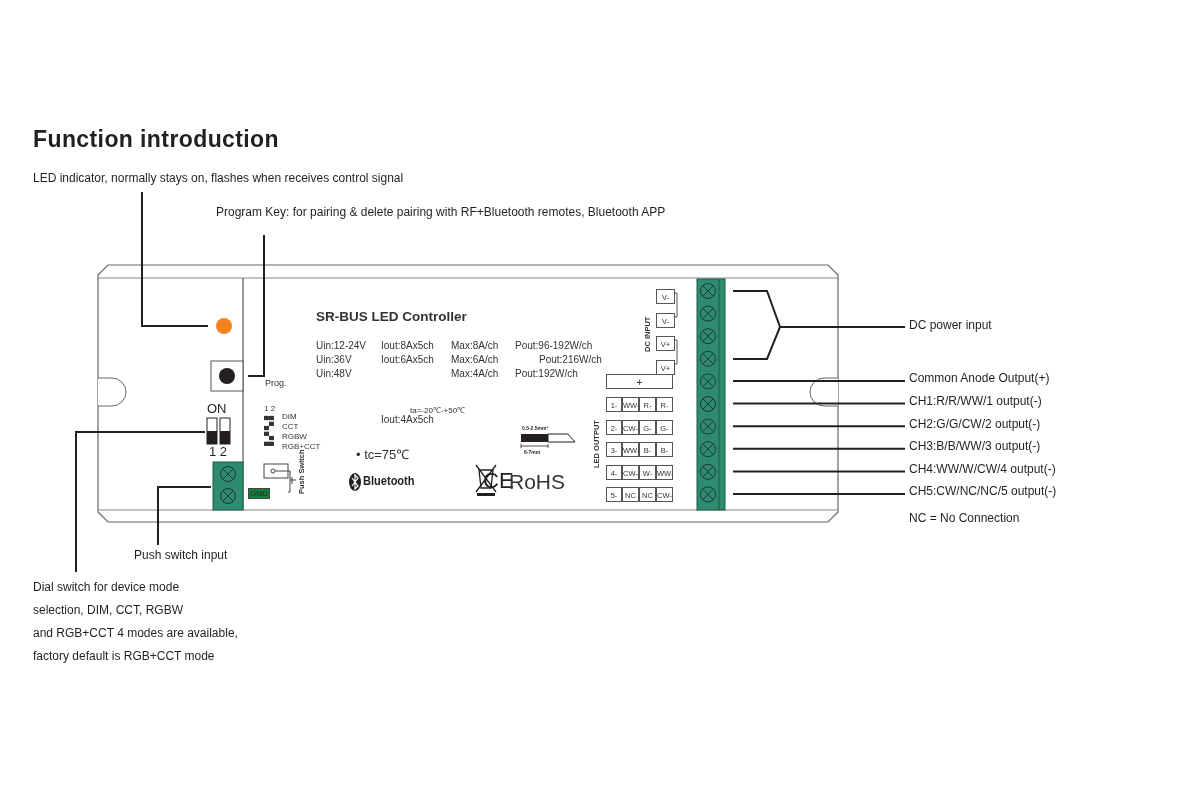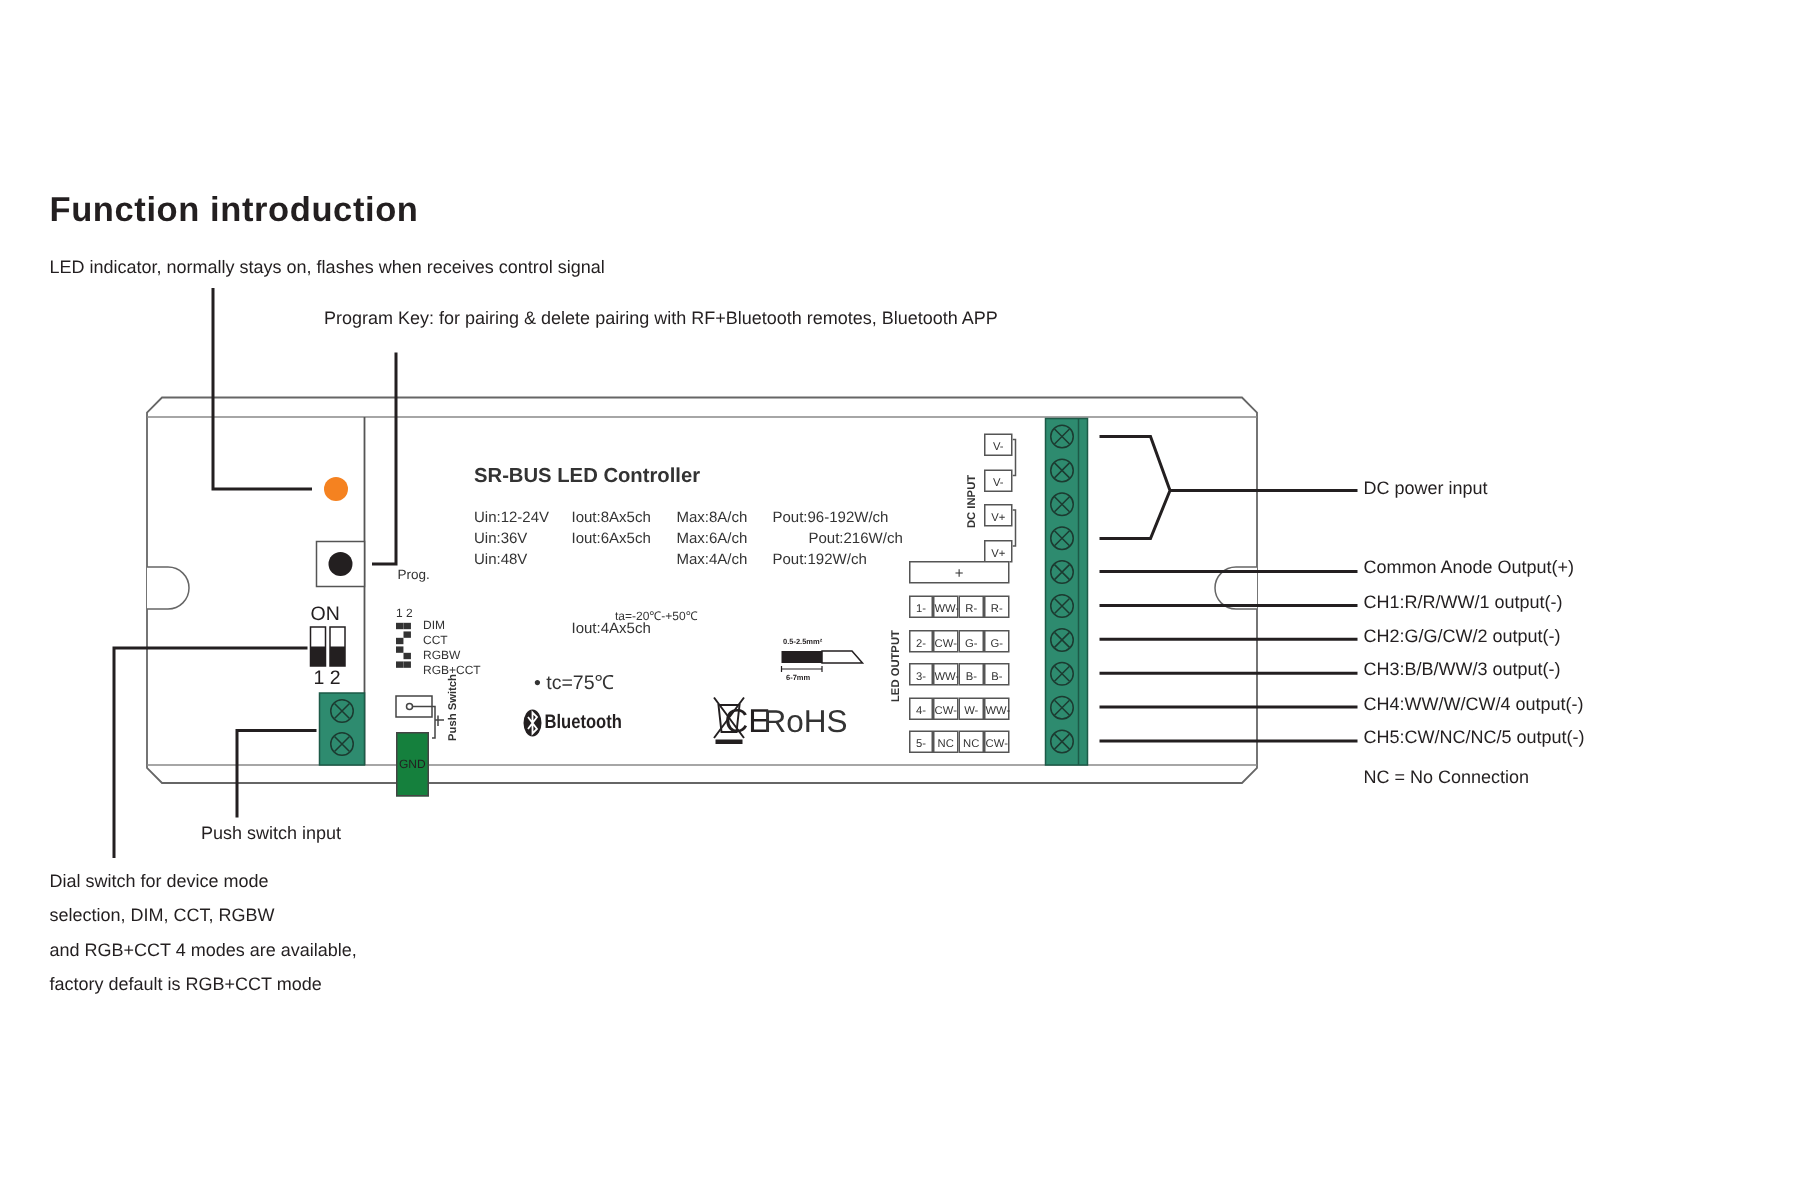--- a/index.html
+++ b/index.html
@@ -174,21 +174,21 @@
 <div id="modes">
     <div class="abs small" style="left: 264px; top: 412px; font-size: 7px;">▄▄</div>
     <div class="abs small" style="left: 282px; top: 412px; font-size: 8px;">DIM</div>
     <div class="abs small" style="left: 264px; top: 422px; font-size: 7px;">▄▀</div>
     <div class="abs small" style="left: 282px; top: 422px; font-size: 8px;">CCT</div>
     <div class="abs small" style="left: 264px; top: 432px; font-size: 7px;">▀▄</div>
     <div class="abs small" style="left: 282px; top: 432px; font-size: 8px;">RGBW</div>
     <div class="abs small" style="left: 264px; top: 442px; font-size: 7px;">▀▀</div>
     <div class="abs small" style="left: 282px; top: 442px; font-size: 8px;">RGB+CCT</div>
   </div>
-<div class="abs" style="left:264px;top:488px;font-size:8px;border:1px solid #444;padding:16px 1px;background:#15803d;">GND</div>
+<div class="abs" style="left:248px;top:488px;font-size:8px;border:1px solid #444;padding:0 1px;background:#15803d;">GND</div>
 <div class="vlabel" style="left:297px;top:494px;font-size:7.5px;">Push Switch</div>
 <div class="abs" style="left:522px;top:425px;font-size:5px;font-weight:bold;">0.5-2.5mm²</div>
 <div class="abs" style="left:524px;top:449px;font-size:5px;font-weight:bold;">6-7mm</div>
 <div class="abs" style="left:363px;top:473px;font-size:13px;font-weight:bold;transform:scaleX(0.85);transform-origin:left;">Bluetooth</div>
 <div class="abs" style="left:437px;top:468px;font-size:22px;margin-left:46px;">CE</div>
 <div class="abs" style="left:509px;top:470px;font-size:21px;color:#333;">RoHS</div>
 <div class="vlabel" style="left:643px;top:352px;">DC INPUT</div>
 <div class="vlabel" style="left:592px;top:468px;">LED OUTPUT</div>
 <div id="terminal-labels">
     <div class="tb-cell" style="left: 656px; top: 289px; width: 19px;">V-</div>

